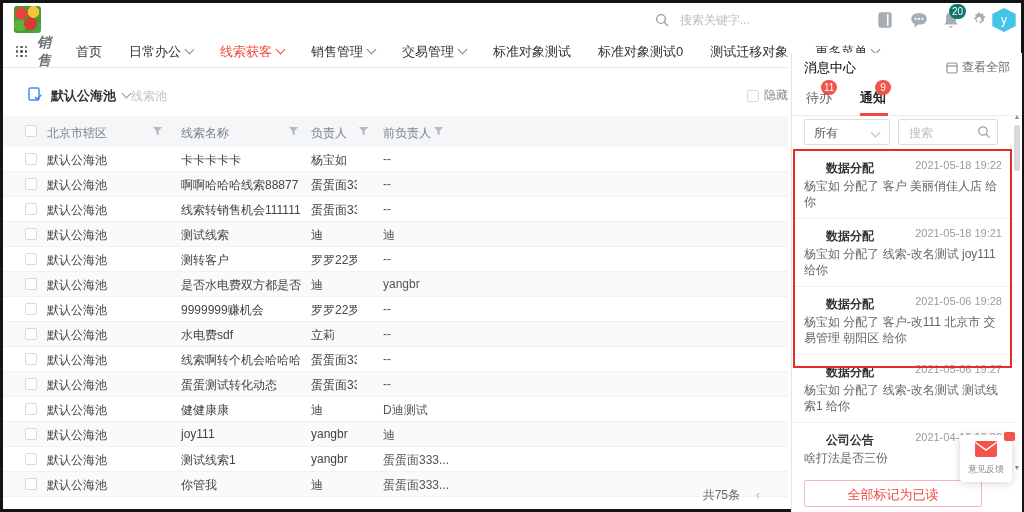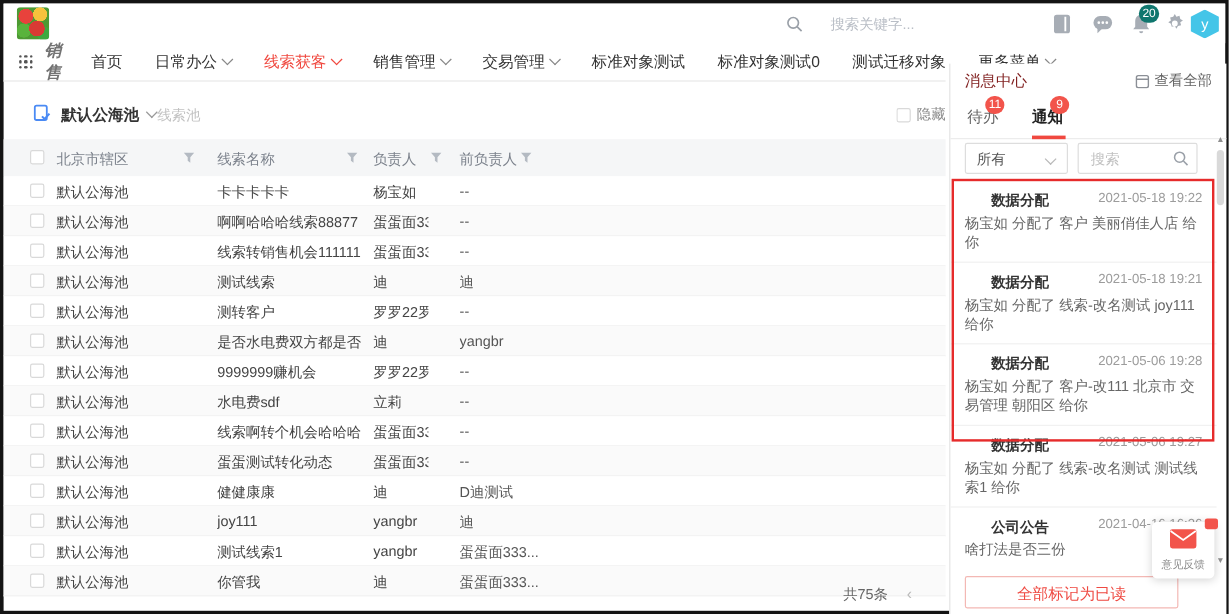--- a/index.html
+++ b/index.html
@@ -12,21 +12,21 @@
   .logo{position:absolute;left:11px;top:3px;width:27px;height:27px;border-radius:3px;
     background:
       radial-gradient(circle at 28% 28%,#e8423c 0 22%,transparent 23%),
       radial-gradient(circle at 72% 22%,#f6c23c 0 20%,transparent 21%),
       radial-gradient(circle at 62% 66%,#d93a34 0 26%,transparent 27%),
       radial-gradient(circle at 22% 72%,#59b33c 0 20%,transparent 21%),
       radial-gradient(circle at 84% 82%,#3da93f 0 18%,transparent 19%),
       #4d9a33;}
   .tb-search{position:absolute;left:652px;top:5px;width:200px;height:24px;display:flex;align-items:center;}
   .tb-search svg{flex:0 0 auto;}
-  .tb-search input{border:0;outline:0;font-size:12px;color:#555;margin-left:21px;width:150px;background:transparent;}
+  .tb-search input{border:0;outline:0;font-size:12px;color:#555;margin-left:9px;width:150px;background:transparent;}
   .tb-search input::placeholder{color:#b9bec6;}
   .tb-ic{position:absolute;top:7px;width:20px;height:20px;color:#a2a8b0;}
   .badge20{position:absolute;left:946px;top:1px;min-width:17px;height:15px;border-radius:8px;background:#0f766e;
     color:#fff;font-size:10px;line-height:15px;text-align:center;padding:0 3px;box-sizing:border-box;}
   .avatar{position:absolute;left:988px;top:5px;width:26px;height:24px;background:#44c5e8;color:#fff;
     font-size:12px;text-align:center;line-height:24px;
     clip-path:polygon(50% 0,95% 25%,95% 75%,50% 100%,5% 75%,5% 25%);}
 
   
   .navbar{position:absolute;left:0;top:33px;width:785px;height:31px;border-bottom:1px solid #e8e8e8;
@@ -71,21 +71,21 @@
   .c2{left:178px;width:126px;}
   .c3{left:308px;width:46px;}
   .c4{left:380px;width:80px;color:#555;}
   .tfoot{position:absolute;left:0;top:481px;width:785px;height:22px;font-size:12px;color:#666;}
   .total{position:absolute;right:48px;top:3px;}
   .pg-prev{position:absolute;right:28px;top:3px;color:#b9b9b9;font-size:13px;cursor:pointer;}
 
   
   .panel{position:absolute;left:788px;top:50px;width:230px;height:459px;background:#fff;border-left:1px solid #e4e4e4;}
   .p-head{position:absolute;left:0;top:0;width:100%;height:28px;}
-  .p-title{position:absolute;left:12px;top:6px;font-size:13px;color:#7f1d1d;}
+  .p-title{position:absolute;left:12px;top:6px;font-size:13px;color:#000000;}
   .view-all{position:absolute;right:12px;top:6px;font-size:12px;color:#666;cursor:pointer;display:flex;align-items:center;}
   .view-all svg{margin-right:4px;}
   .p-tabs{position:absolute;left:0;top:28px;width:100%;height:34px;border-bottom:1px solid #ececec;}
   .tab{position:absolute;top:8px;font-size:13px;color:#666;cursor:pointer;}
   .tab-daiban{left:14px;}
   .tab-tongzhi{left:68px;font-weight:bold;color:#222;}
   .tab .tbadge{position:absolute;left:15px;top:-9px;min-width:16px;height:15px;border-radius:8px;background:#f2544b;
     color:#fff;font-size:10px;font-weight:normal;line-height:15px;text-align:center;padding:0 3px;box-sizing:border-box;}
   .tab.active::after{content:"";position:absolute;left:0;bottom:-9px;width:28px;height:3px;background:#f0483f;}
   .p-filter{position:absolute;left:0;top:66px;width:100%;height:28px;}

